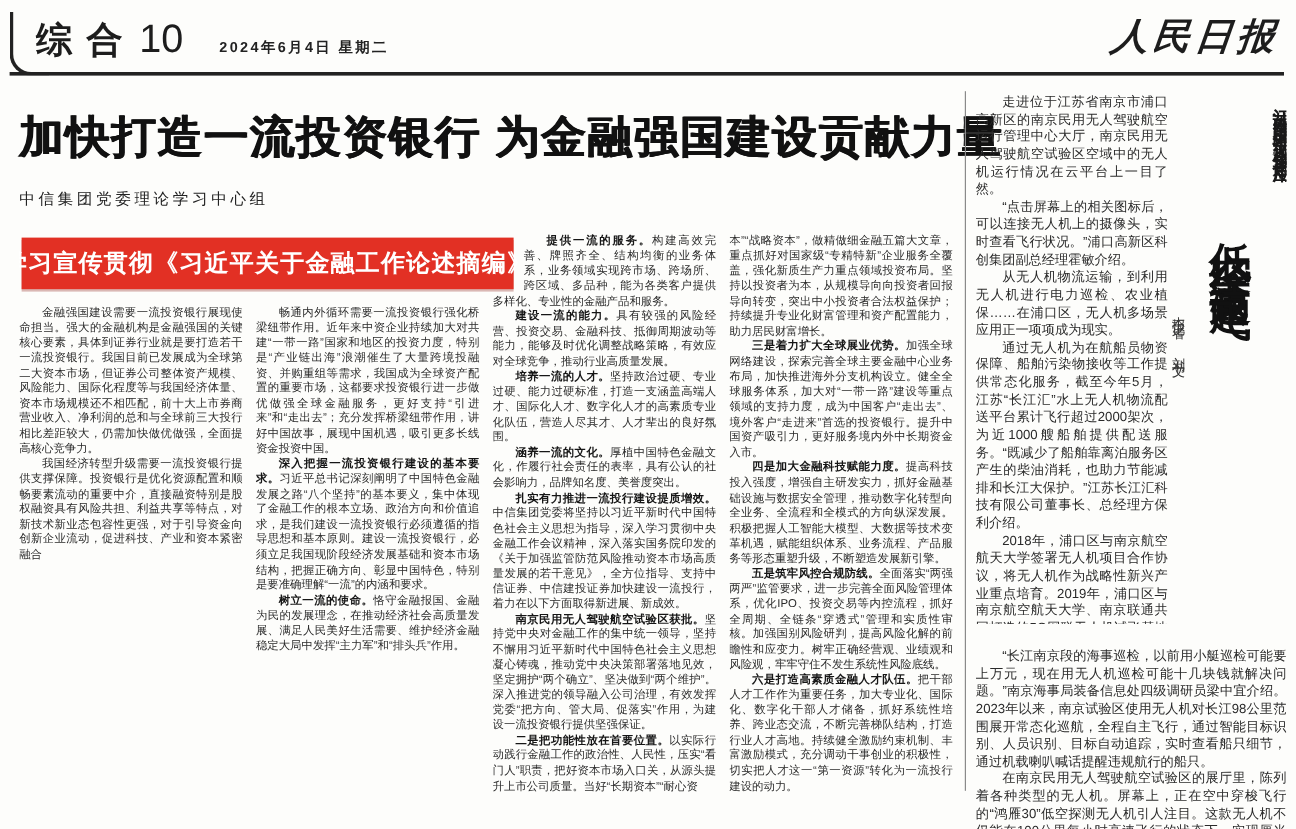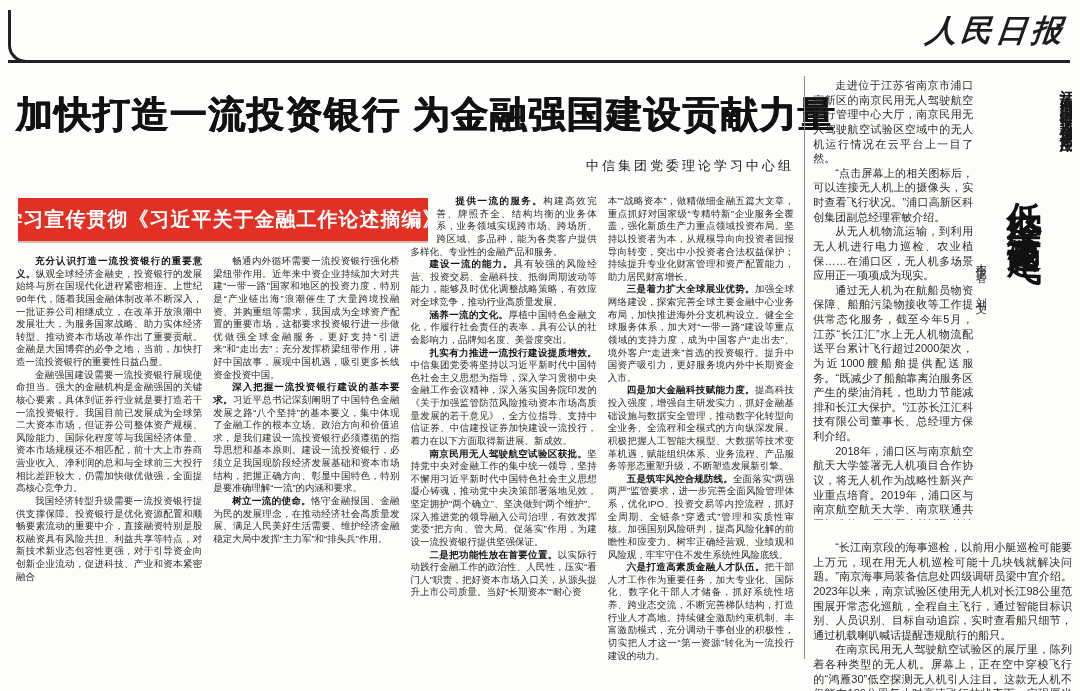--- a/index.html
+++ b/index.html
@@ -17,21 +17,21 @@
             font-style:italic;font-weight:700;font-size:31px;letter-spacing:4px;transform:skewX(-6deg);}
   
   .content{position:absolute;top:74px;left:16px;right:8px;bottom:0;display:flex;}
   .main-article{width:778px;flex:0 0 auto;}
   .divider{width:1px;background:#8a8a8a;margin:2px 9px 32px 10px;}
   .side-article{flex:1 1 auto;min-width:0;}
   
   .headline{margin:16px 0 0 0;text-align:center;font-size:37px;font-weight:900;
             letter-spacing:1.5px;white-space:nowrap;color:#111;
             text-shadow:0.6px 0 0 #111, -0.6px 0 0 #111;}
-  .byline{text-align:right;font-size:13px;margin-top:17px;letter-spacing:3px;color:#222;}
+  .byline{text-align:left;font-size:13px;margin-top:17px;letter-spacing:3px;color:#222;}
   .main-body{position:relative;margin-top:20px;display:flex;gap:11px;height:466px;overflow:hidden;
              text-align:justify;}
   .banner{position:absolute;left:2px;top:3px;width:410px;height:43px;background:#e23024;color:#ffffff;
           font-size:20px;font-weight:700;letter-spacing:1px;display:flex;align-items:center;
           justify-content:center;box-shadow:0 2px 0 rgba(140,25,18,.30);white-space:nowrap;}
   .col{flex:1 1 0;overflow:hidden;min-width:0;}
   .col-1,.col-2{padding-top:60px;}
   .banner-spacer{float:left;width:26px;height:50px;}
   .para{margin:0;text-indent:2em;font-size:9.5px;line-height:1.33;color:#2a2a2a;}
   .para.noindent{text-indent:0;}
@@ -49,44 +49,49 @@
             letter-spacing:3px;color:#191919;}
   .side-wide{margin-top:20px;text-align:justify;overflow:hidden;height:160px;}
 </style>
 </head>
 <body>
 
 <div class="page">
 
   <div class="header">
     <div class="corner"></div>
+    <div class="header-inner">
+      <span class="section-label">综合</span>
+      <span class="page-num">10</span>
+      <span class="date">2024年6月4日  星期二</span>
+    </div>
     <span class="masthead">人民日报</span>
   </div>
 
   <div class="content">
 
     <div class="main-article">
       <h1 class="headline">加快打造一流投资银行  为金融强国建设贡献力量</h1>
       <div class="byline">中信集团党委理论学习中心组</div>
       <div class="main-body">
         <div class="banner" style="background: rgb(226, 48, 36);">学习宣传贯彻《习近平关于金融工作论述摘编》</div>
         <div class="col col-1">
-            <p class="para"><b>充分认识打造一流投资银行的重要意义。</b>纵观全球经济金融史，投资银行的发展始终与所在国现代化进程紧密相连。上世纪90年代，随着我国金融体制改革不断深入，一批证券公司相继成立，在改革开放浪潮中发展壮大，为服务国家战略、助力实体经济转型、推动资本市场改革作出了重要贡献。金融是大国博弈的必争之地，当前，加快打造一流投资银行的重要性日益凸显。</p>
             <p class="para">金融强国建设需要一流投资银行展现使命担当。强大的金融机构是金融强国的关键核心要素，具体到证券行业就是要打造若干一流投资银行。我国目前已发展成为全球第二大资本市场，但证券公司整体资产规模、风险能力、国际化程度等与我国经济体量、资本市场规模还不相匹配，前十大上市券商营业收入、净利润的总和与全球前三大投行相比差距较大，仍需加快做优做强，全面提高核心竞争力。</p>
             <p class="para">我国经济转型升级需要一流投资银行提供支撑保障。投资银行是优化资源配置和顺畅要素流动的重要中介，直接融资特别是股权融资具有风险共担、利益共享等特点，对新技术新业态包容性更强，对于引导资金向创新企业流动，促进科技、产业和资本紧密融合</p>
           </div>
         <div class="col col-2">
             <p class="para">畅通内外循环需要一流投资银行强化桥梁纽带作用。近年来中资企业持续加大对共建“一带一路”国家和地区的投资力度，特别是“产业链出海”浪潮催生了大量跨境投融资、并购重组等需求，我国成为全球资产配置的重要市场，这都要求投资银行进一步做优做强全球金融服务，更好支持“引进来”和“走出去”；充分发挥桥梁纽带作用，讲好中国故事，展现中国机遇，吸引更多长线资金投资中国。</p>
             <p class="para"><b>深入把握一流投资银行建设的基本要求。</b>习近平总书记深刻阐明了中国特色金融发展之路“八个坚持”的基本要义，集中体现了金融工作的根本立场、政治方向和价值追求，是我们建设一流投资银行必须遵循的指导思想和基本原则。建设一流投资银行，必须立足我国现阶段经济发展基础和资本市场结构，把握正确方向、彰显中国特色，特别是要准确理解“一流”的内涵和要求。</p>
             <p class="para"><b>树立一流的使命。</b>恪守金融报国、金融为民的发展理念，在推动经济社会高质量发展、满足人民美好生活需要、维护经济金融稳定大局中发挥“主力军”和“排头兵”作用。</p>
           </div>
         <div class="col col-3">
             <div class="banner-spacer"></div>
             <p class="para"><b>提供一流的服务。</b>构建高效完善、牌照齐全、结构均衡的业务体系，业务领域实现跨市场、跨场所、跨区域、多品种，能为各类客户提供多样化、专业性的金融产品和服务。</p>
             <p class="para"><b>建设一流的能力。</b>具有较强的风险经营、投资交易、金融科技、抵御周期波动等能力，能够及时优化调整战略策略，有效应对全球竞争，推动行业高质量发展。</p>
+            <p class="para"><b>培养一流的人才。</b>坚持政治过硬、专业过硬、能力过硬标准，打造一支涵盖高端人才、国际化人才、数字化人才的高素质专业化队伍，营造人尽其才、人才辈出的良好氛围。</p>
             <p class="para"><b>涵养一流的文化。</b>厚植中国特色金融文化，作履行社会责任的表率，具有公认的社会影响力，品牌知名度、美誉度突出。</p>
             <p class="para"><b>扎实有力推进一流投行建设提质增效。</b>中信集团党委将坚持以习近平新时代中国特色社会主义思想为指导，深入学习贯彻中央金融工作会议精神，深入落实国务院印发的《关于加强监管防范风险推动资本市场高质量发展的若干意见》，全方位指导、支持中信证券、中信建投证券加快建设一流投行，着力在以下方面取得新进展、新成效。</p>
             <p class="para"><b>南京民用无人驾驶航空试验区获批。</b>坚持党中央对金融工作的集中统一领导，坚持不懈用习近平新时代中国特色社会主义思想凝心铸魂，推动党中央决策部署落地见效，坚定拥护“两个确立”、坚决做到“两个维护”。深入推进党的领导融入公司治理，有效发挥党委“把方向、管大局、促落实”作用，为建设一流投资银行提供坚强保证。</p>
             <p class="para"><b>二是把功能性放在首要位置。</b>以实际行动践行金融工作的政治性、人民性，压实“看门人”职责，把好资本市场入口关，从源头提升上市公司质量。当好“长期资本”“耐心资</p>
           </div>
         <div class="col col-4">
             <p class="para noindent">本”“战略资本”，做精做细金融五篇大文章，重点抓好对国家级“专精特新”企业服务全覆盖，强化新质生产力重点领域投资布局。坚持以投资者为本，从规模导向向投资者回报导向转变，突出中小投资者合法权益保护；持续提升专业化财富管理和资产配置能力，助力居民财富增长。</p>
             <p class="para"><b>三是着力扩大全球展业优势。</b>加强全球网络建设，探索完善全球主要金融中心业务布局，加快推进海外分支机构设立。健全全球服务体系，加大对“一带一路”建设等重点领域的支持力度，成为中国客户“走出去”、境外客户“走进来”首选的投资银行。提升中国资产吸引力，更好服务境内外中长期资金入市。</p>
             <p class="para"><b>四是加大金融科技赋能力度。</b>提高科技投入强度，增强自主研发实力，抓好金融基础设施与数据安全管理，推动数字化转型向全业务、全流程和全模式的方向纵深发展。积极把握人工智能大模型、大数据等技术变革机遇，赋能组织体系、业务流程、产品服务等形态重塑升级，不断塑造发展新引擎。</p>
             <p class="para"><b>五是筑牢风控合规防线。</b>全面落实“两强两严”监管要求，进一步完善全面风险管理体系，优化IPO、投资交易等内控流程，抓好全周期、全链条“穿透式”管理和实质性审核。加强国别风险研判，提高风险化解的前瞻性和应变力。树牢正确经营观、业绩观和风险观，牢牢守住不发生系统性风险底线。</p>

